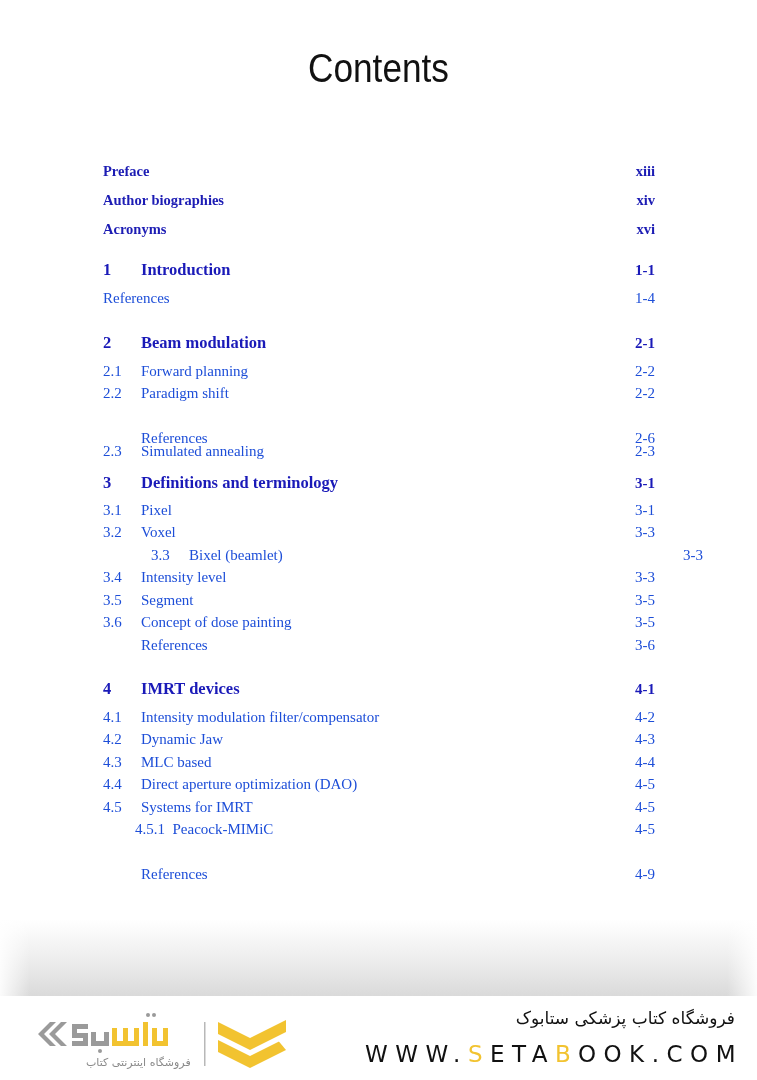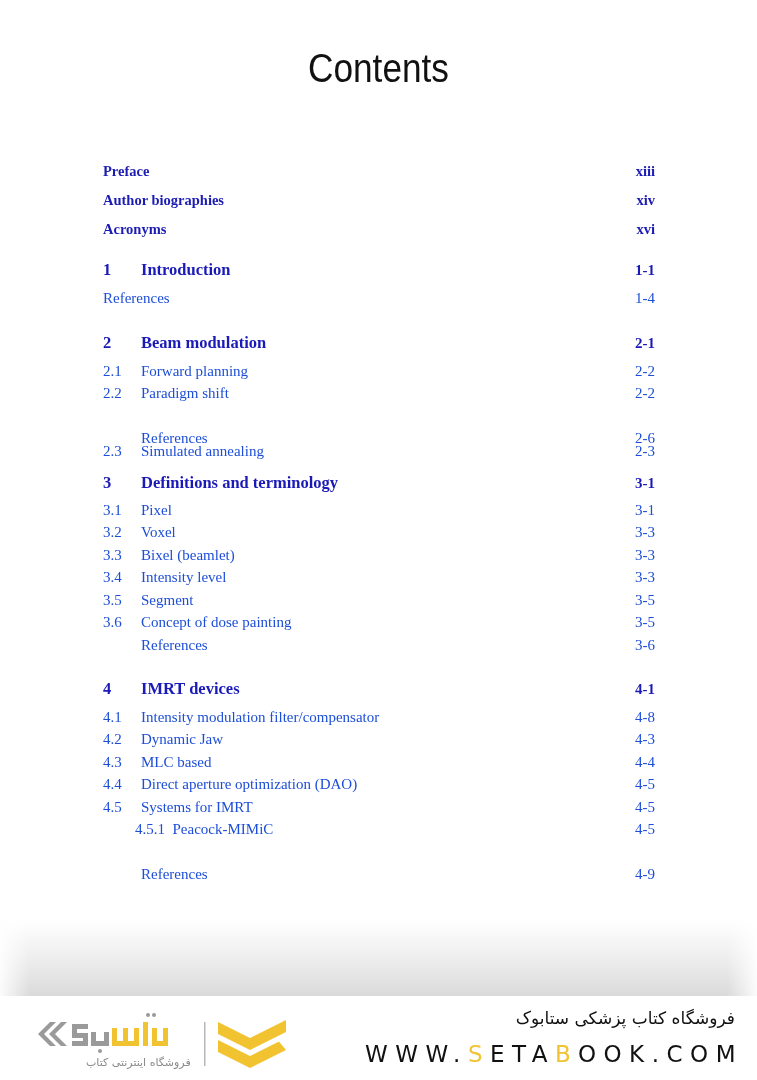--- a/index.html
+++ b/index.html
@@ -118,21 +118,21 @@
   <div class="toc-row section" style="top:500px;">
     <span class="num">3.1</span>
     <span class="label" style="left:38px;">Pixel</span>
     <span class="page-num">3-1</span>
   </div>
   <div class="toc-row section" style="top:522px;">
     <span class="num">3.2</span>
     <span class="label" style="left:38px;">Voxel</span>
     <span class="page-num">3-3</span>
   </div>
-  <div class="toc-row section" style="top:545px;">
+  <div class="toc-row section" style="top:545px;margin-left:48px;">
     <span class="num">3.3</span>
     <span class="label" style="left:38px;">Bixel (beamlet)</span>
     <span class="page-num">3-3</span>
   </div>
   <div class="toc-row section" style="top:567px;">
     <span class="num">3.4</span>
     <span class="label" style="left:38px;">Intensity level</span>
     <span class="page-num">3-3</span>
   </div>
   <div class="toc-row section" style="top:590px;">
@@ -151,21 +151,21 @@
   </div>
 
   <div class="toc-row chapter" style="top:679px;">
     <span class="num">4</span>
     <span class="label" style="left:38px;">IMRT devices</span>
     <span class="page-num">4-1</span>
   </div>
   <div class="toc-row section" style="top:707px;">
     <span class="num">4.1</span>
     <span class="label" style="left:38px;">Intensity modulation filter/compensator</span>
-    <span class="page-num">4-8</span>
+    <span class="page-num">4-2</span>
   </div>
   <div class="toc-row section" style="top:729px;">
     <span class="num">4.2</span>
     <span class="label" style="left:38px;">Dynamic Jaw</span>
     <span class="page-num">4-3</span>
   </div>
   <div class="toc-row section" style="top:752px;">
     <span class="num">4.3</span>
     <span class="label" style="left:38px;">MLC based</span>
     <span class="page-num">4-4</span>

